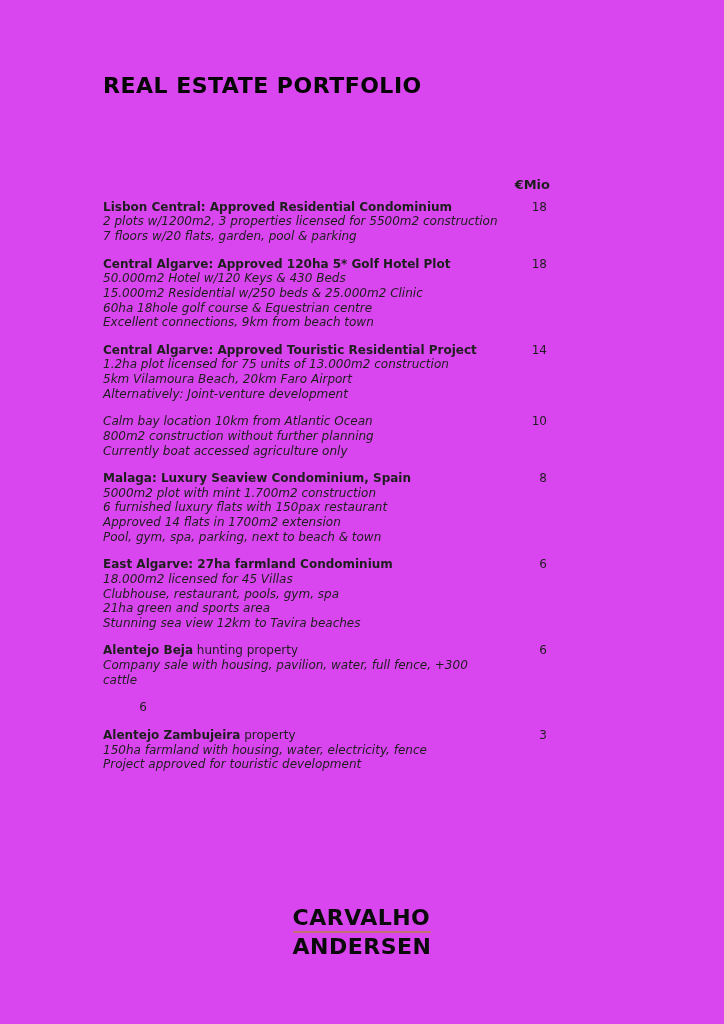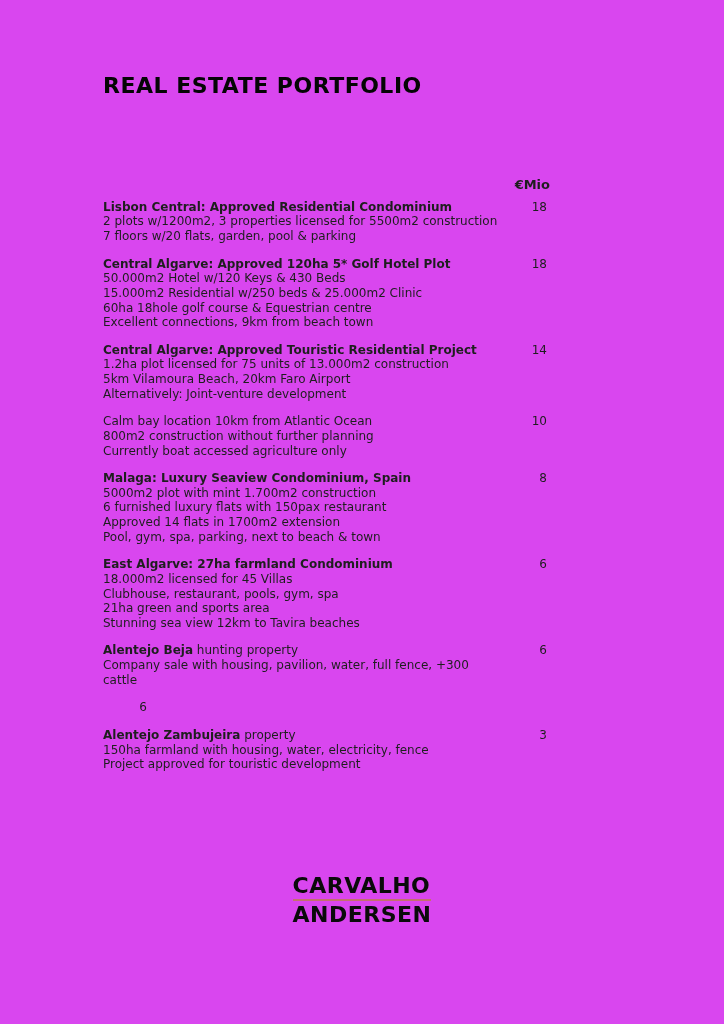--- a/index.html
+++ b/index.html
@@ -35,30 +35,30 @@
   .listing {
     display: flex;
     align-items: flex-start;
     margin-bottom: 13px;
     font-size: 12px;
     line-height: 1.22;
   }
   .listing-text { flex: 1; min-width: 0; }
   .listing-title { font-weight: normal; }
   .listing-title .tb { font-weight: bold; }
-  .listing-desc { white-space: pre-line; }
+  .listing-desc { white-space: pre-line; font-style: italic; }
   .listing-value {
     flex-shrink: 0;
     width: 44px;
     text-align: right;
     padding-right: 3px;
   }
   .logo {
     position: absolute;
-    top: 874px;
+    top: 906px;
     left: 0;
     width: 724px;
     text-align: center;
   }
   .logo-inner { display: inline-block; }
   .logo-top, .logo-bottom {
     font-size: 22px;
     font-weight: bold;
     letter-spacing: 0.5px;
     line-height: 1.1;

